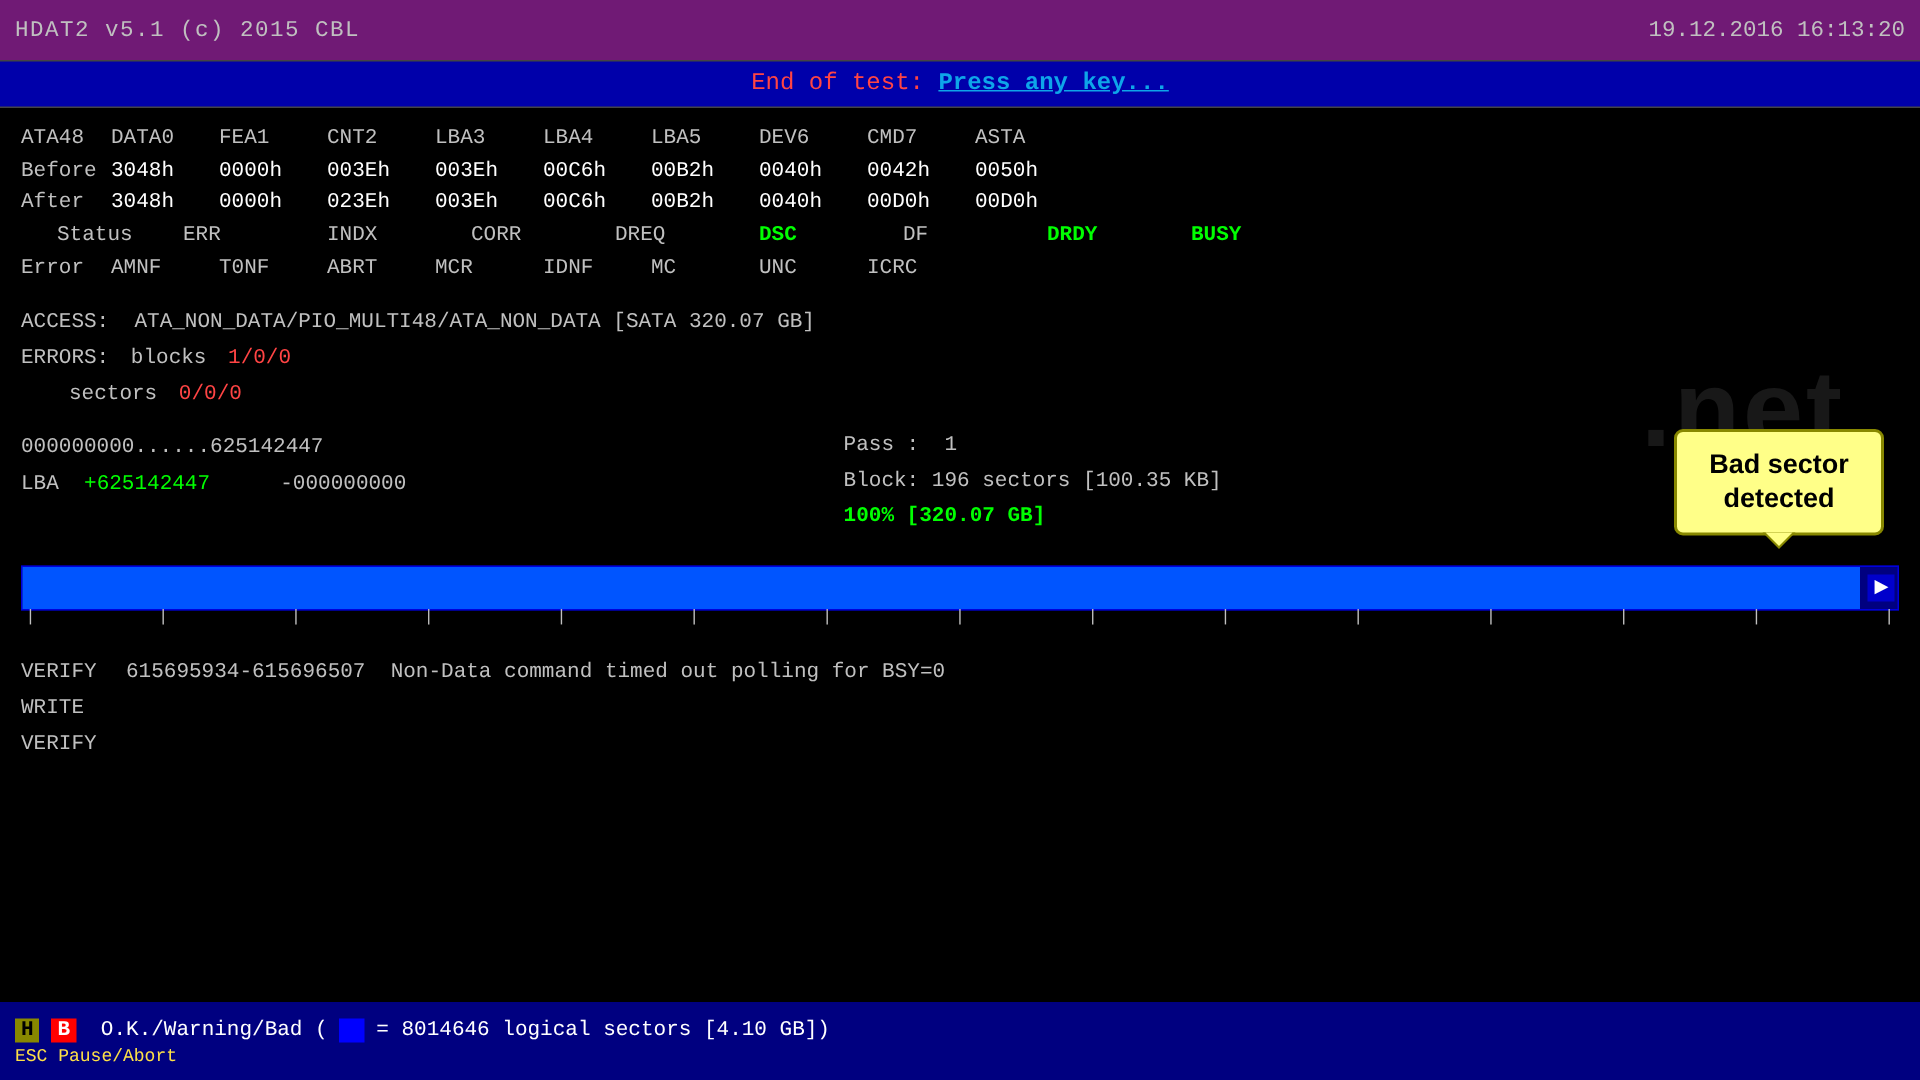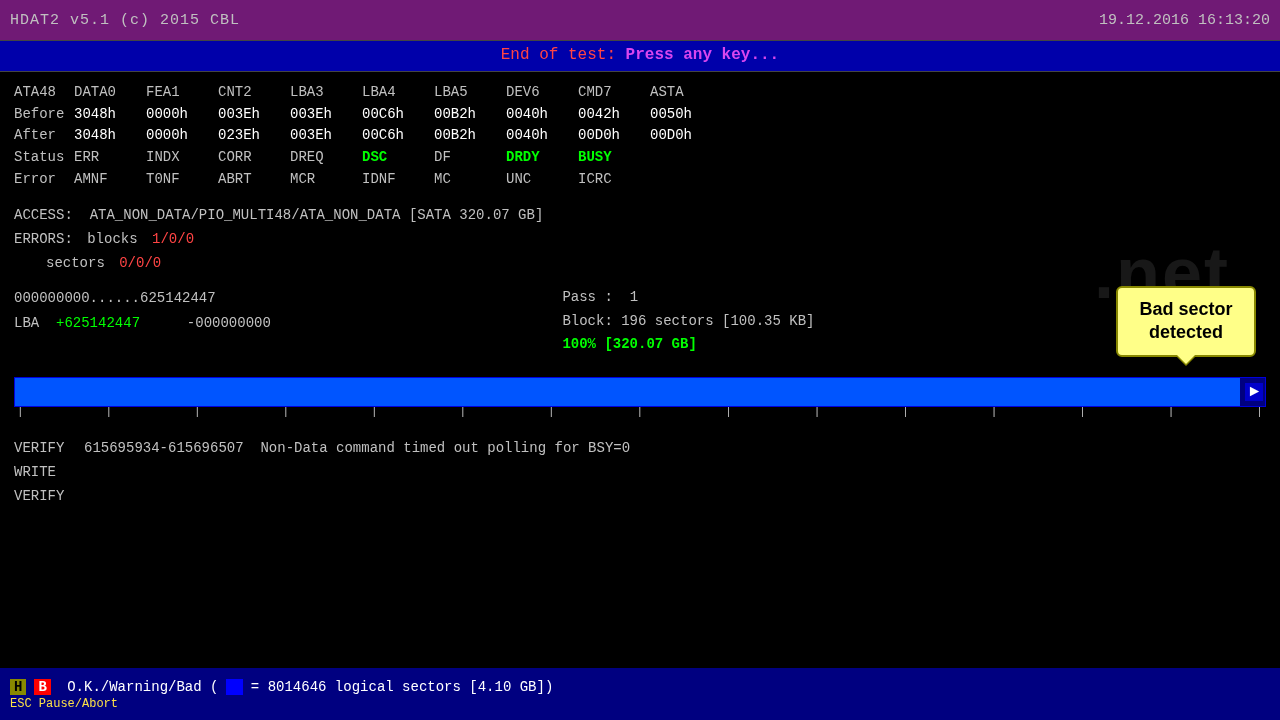--- a/index.html
+++ b/index.html
@@ -34,21 +34,21 @@
     
     #notify-bar {
       background: #0000aa;
       text-align: center;
       padding: 5px 0;
       height: 32px;
       border-top: 1px solid #444;
       border-bottom: 1px solid #444;
     }
     .notify-end { color: #ff4444; }
-    .notify-press { color: #d946ef; font-weight: bold; }
+    .notify-press { color: #0ea5e9; font-weight: bold; text-decoration: underline; }
 
     
     #main {
       background: #000;
       padding: 10px 14px;
       position: relative;
     }
 
     
     .reg-table {
@@ -72,20 +72,21 @@
     .status-row {
       display: flex;
       gap: 0;
       font-size: 14px;
       line-height: 1.55;
     }
     .s-cell {
       display: inline-block;
       min-width: 72px;
       color: #c0c0c0;
+      margin-left: 24px;
     }
     .s-cell.green { color: #00ff00; font-weight: bold; }
 
     
     .err-row {
       display: flex;
       gap: 0;
       font-size: 14px;
       line-height: 1.55;
     }

